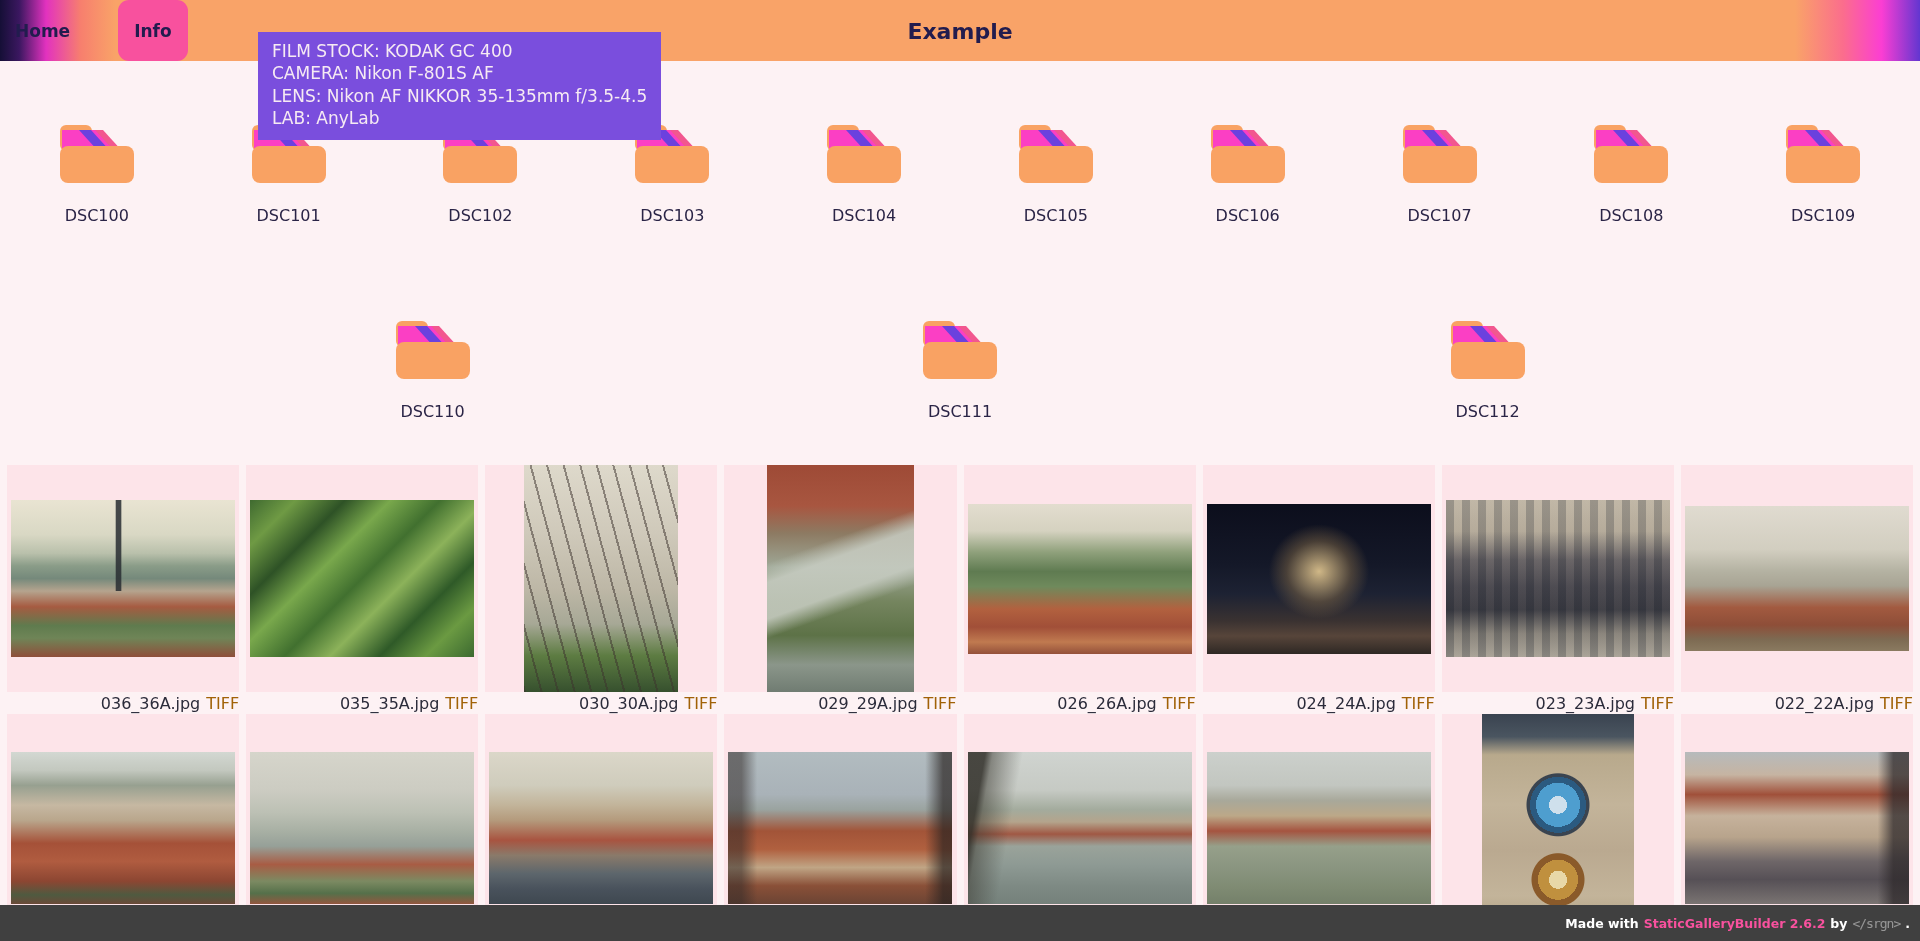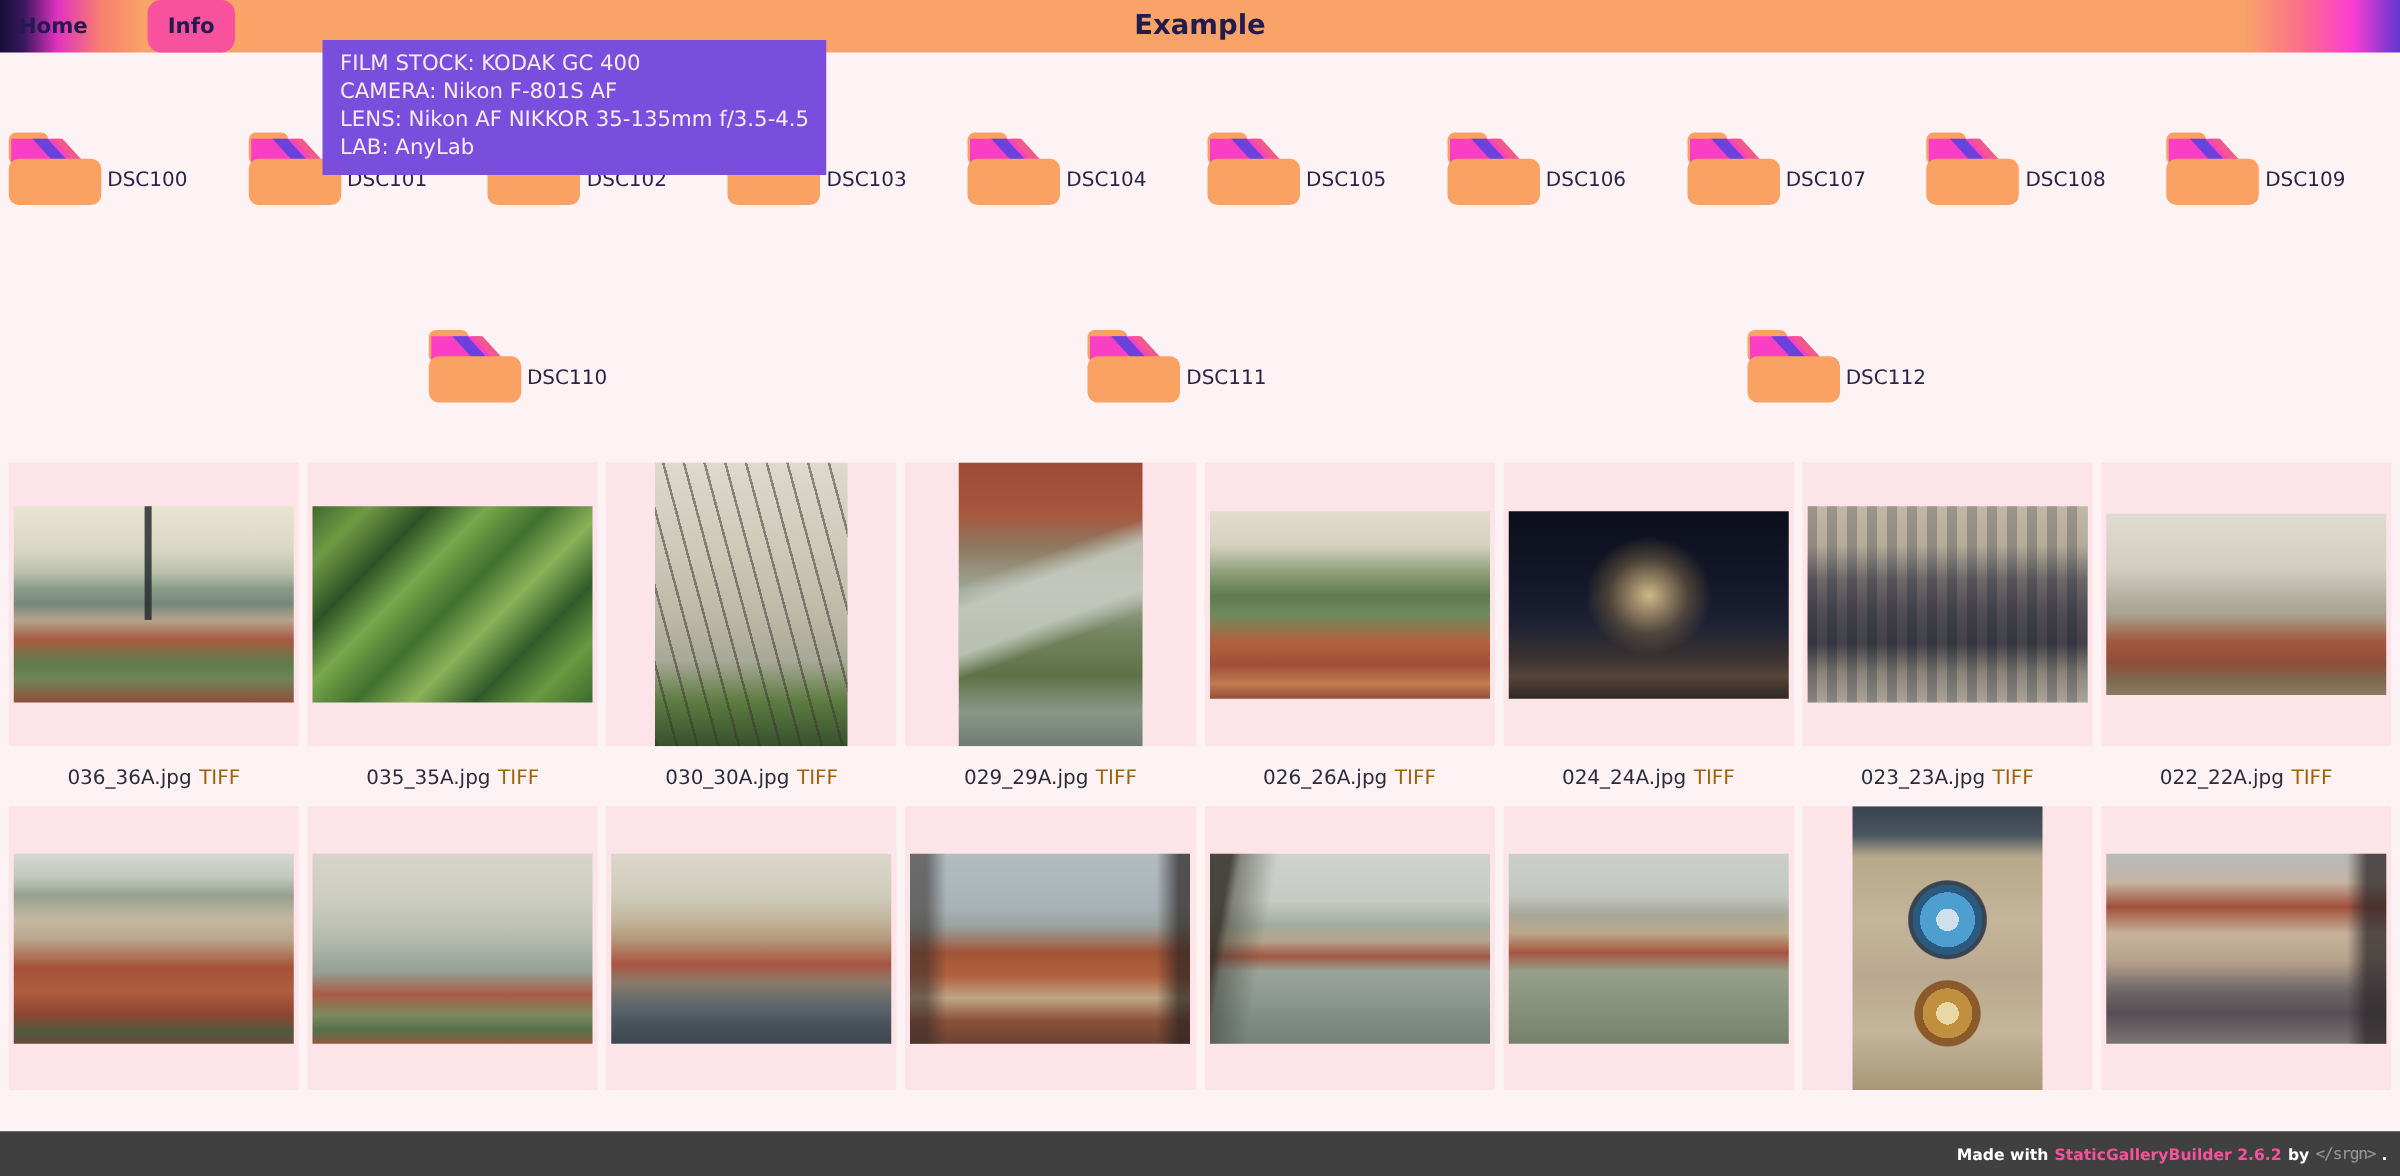--- a/index.html
+++ b/index.html
@@ -5,21 +5,21 @@
   * { box-sizing: border-box; }
   html,body { margin:0; padding:0; }
   body {
     width:1920px; height:941px; overflow:hidden; position:relative;
     background:#fdf2f4;
     font-family:"DejaVu Sans","Liberation Sans",sans-serif;
   }
 
   
   .nav {
-    height:42px; width:100%; position:relative; display:flex; align-items:stretch;
+    height:61px; width:100%; position:relative; display:flex; align-items:stretch;
     background:linear-gradient(90deg,
       #150f36 0%, #3b1760 1%, #e232bf 2.4%, #f77f6e 4.2%, #f9a368 6%,
       #f9a368 93.5%, #fb6d8d 96%, #fb3ed3 98%, #6236d0 100%);
   }
   .nav-links { display:flex; align-items:stretch; padding-left:15px; }
   .nav-link {
     display:flex; align-items:center; font-weight:bold; font-size:17px;
     color:#221c4e; cursor:pointer; text-decoration:none; padding:0 12px;
   }
   .nav-link.first { padding-left:0; }
@@ -37,37 +37,37 @@
     background:#7a4edd; color:#f6eaf3; padding:8px 14px 10px 14px;
     font-size:17px; line-height:1.32; white-space:nowrap;
   }
 
   
   .folders {
     display:flex; flex-wrap:wrap; justify-content:space-evenly;
     padding-top:59px; row-gap:90px;
   }
   .folder-item {
-    width:190px; display:flex; align-items:center; cursor:pointer;
+    width:190px; display:flex; flex-direction:column; align-items:center; cursor:pointer;
   }
   .folder-label {
     margin-top:18px; font-size:16px; color:#2a2446; line-height:20px;
   }
 
   
   .gallery {
     margin-top:43px; padding:0 7px;
     display:grid; grid-template-columns:repeat(8,1fr); column-gap:7px; row-gap:0;
   }
   .cell {
     height:227px; background:#fde4e9; display:flex;
     align-items:center; justify-content:center; overflow:hidden;
   }
   .g-label {
-    height:48px; display:flex; align-items:center; justify-content:center;
+    height:22px; display:flex; align-items:center; justify-content:flex-end;
     gap:6px; font-size:16px; color:#2b2b3a;
   }
   .tiff-link { color:#a16207; text-decoration:none; cursor:pointer; }
   .thumb { cursor:pointer; flex:none; }
 
   
   .footer {
     position:absolute; left:0; right:0; bottom:0; height:35px; z-index:30;
     background:#404040; display:flex; align-items:center; justify-content:flex-end;
     padding:18px 10px; font-size:12.5px; font-weight:bold; color:#ffffff; gap:5px;

